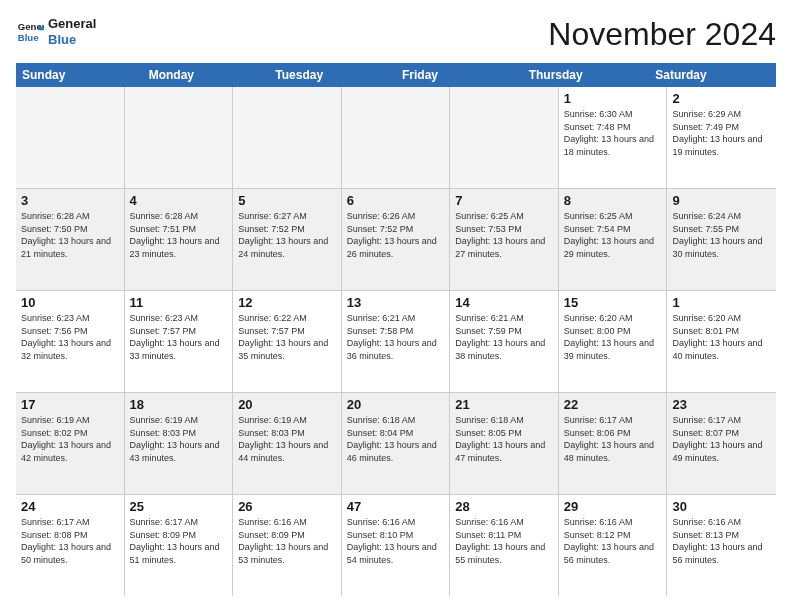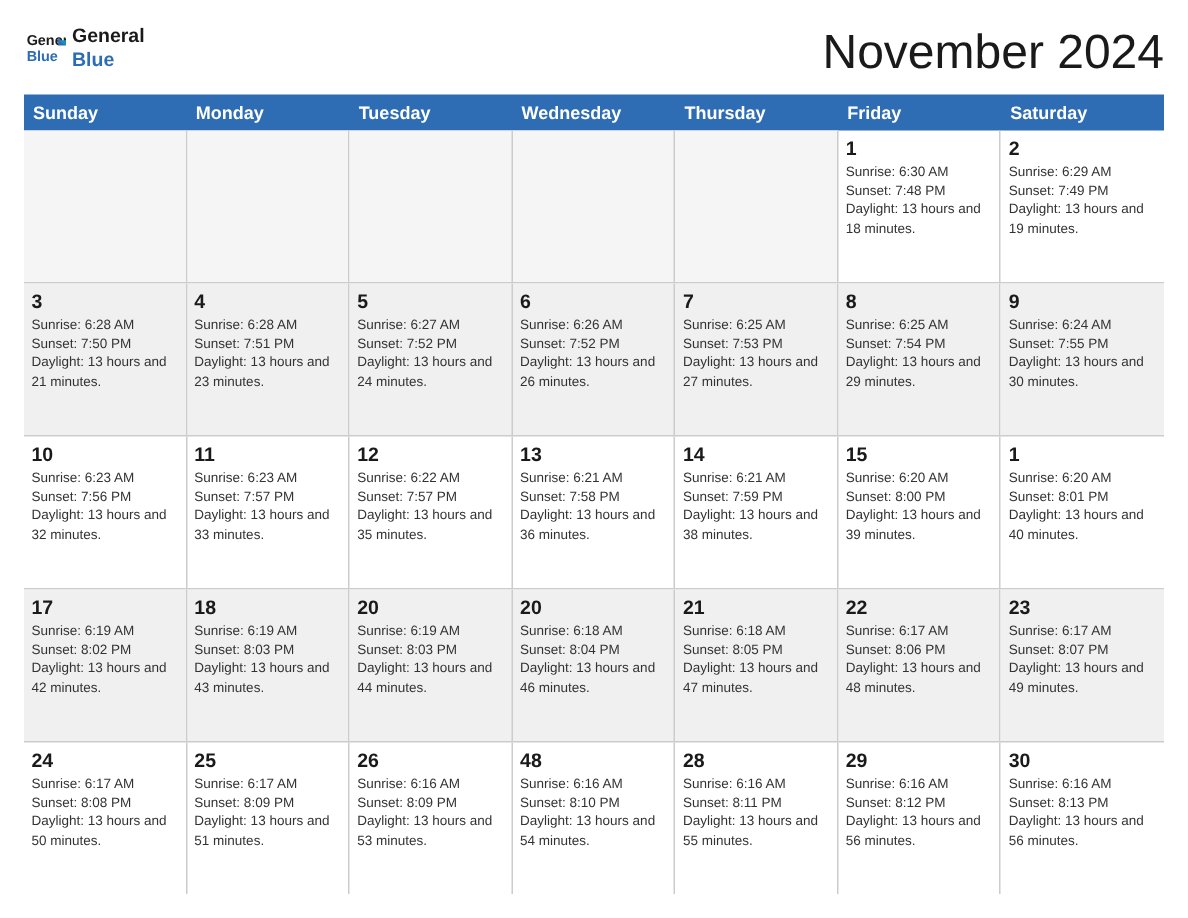--- a/index.html
+++ b/index.html
@@ -43,21 +43,21 @@
       font-size: 16px;
       color: #333;
     }
     .calendar {
       flex: 1;
       display: flex;
       flex-direction: column;
     }
     .cal-header-row {
       display: grid;
-      grid-template-columns: repeat(7, 1fr);
+      grid-template-columns: repeat(6, 1fr);
       background: #2e6db4;
     }
     .cal-header-cell {
       color: #fff;
       font-size: 12px;
       font-weight: bold;
       padding: 5px 6px;
       text-align: left;
     }
     .cal-body {
@@ -124,23 +124,22 @@
     <div class="title-block">
       <div class="month-title">November 2024</div>
     </div>
   </div>
 
   <div class="calendar">
     <div class="cal-header-row">
     <div class="cal-header-cell">Sunday</div>
         <div class="cal-header-cell">Monday</div>
         <div class="cal-header-cell">Tuesday</div>
-        <div class="cal-header-cell">Wednesday</div>
+        <div class="cal-header-cell">Friday</div>
         <div class="cal-header-cell">Thursday</div>
-        <div class="cal-header-cell">Friday</div>
         <div class="cal-header-cell">Saturday</div>
       </div>
     <div class="cal-body">
     <div class="cal-row">
           <div class="cal-cell empty"></div>
           <div class="cal-cell empty"></div>
           <div class="cal-cell empty"></div>
           <div class="cal-cell empty"></div>
           <div class="cal-cell empty"></div>
           <div class="cal-cell">
@@ -249,21 +248,21 @@
           </div>
           <div class="cal-cell">
             <span class="day-num">25</span>
             <div class="day-info">Sunrise: 6:17 AM<br>Sunset: 8:09 PM<br>Daylight: 13 hours and 51 minutes.</div>
           </div>
           <div class="cal-cell">
             <span class="day-num">26</span>
             <div class="day-info">Sunrise: 6:16 AM<br>Sunset: 8:09 PM<br>Daylight: 13 hours and 53 minutes.</div>
           </div>
           <div class="cal-cell">
-            <span class="day-num">48</span>
+            <span class="day-num">47</span>
             <div class="day-info">Sunrise: 6:16 AM<br>Sunset: 8:10 PM<br>Daylight: 13 hours and 54 minutes.</div>
           </div>
           <div class="cal-cell">
             <span class="day-num">28</span>
             <div class="day-info">Sunrise: 6:16 AM<br>Sunset: 8:11 PM<br>Daylight: 13 hours and 55 minutes.</div>
           </div>
           <div class="cal-cell">
             <span class="day-num">29</span>
             <div class="day-info">Sunrise: 6:16 AM<br>Sunset: 8:12 PM<br>Daylight: 13 hours and 56 minutes.</div>
           </div>

